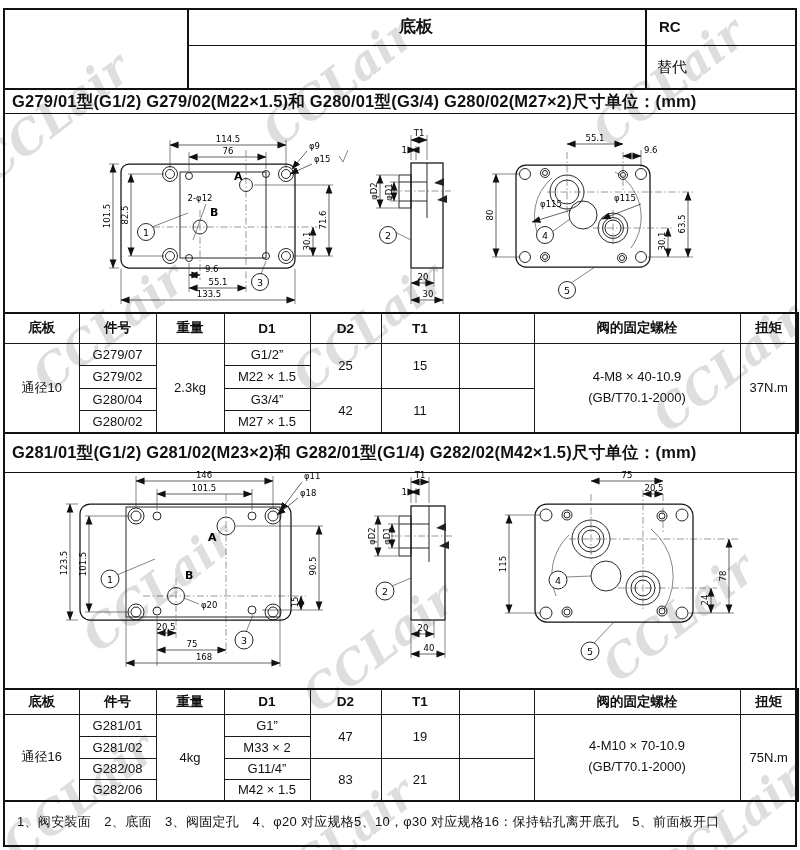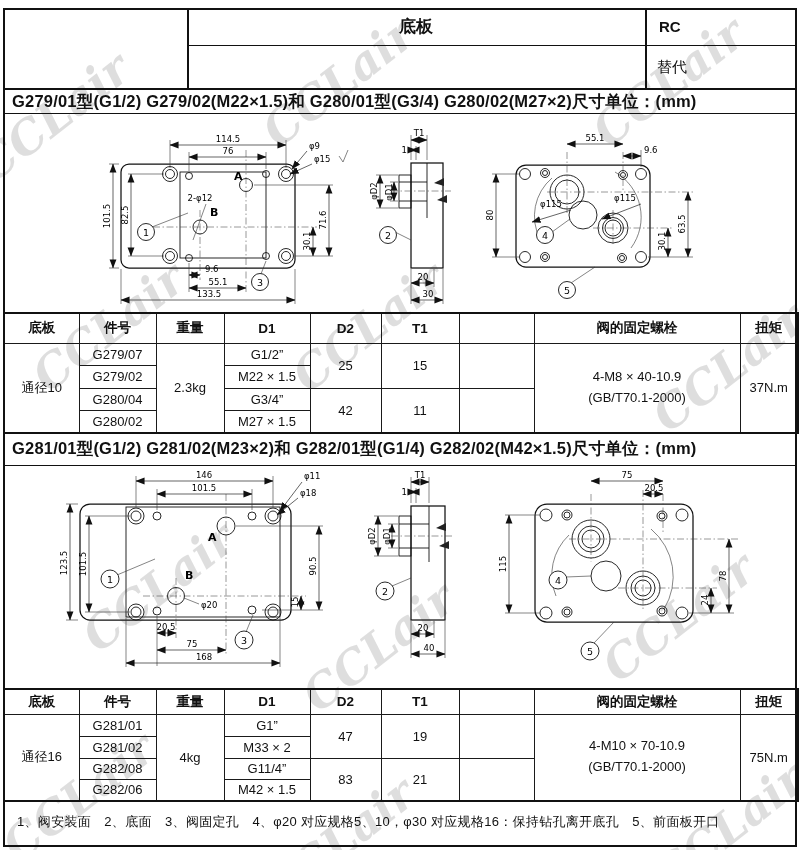--- a/index.html
+++ b/index.html
@@ -300,21 +300,21 @@
       <td rowspan="2">11</td>
       <td rowspan="2"></td>
     </tr>
     <tr style="height:23px">
       <td>G280/02</td>
       <td>M27 × 1.5</td>
     </tr>
   </tbody>
     </table>
 
-  <div class="titleBand" style="top:433px;height:33px">G281/01型(G1/2) G281/02(M23×2)和 G282/01型(G1/4) G282/02(M42×1.5)尺寸单位：(mm)</div>
+  <div class="titleBand" style="top:433px;height:40px">G281/01型(G1/2) G281/02(M23×2)和 G282/01型(G1/4) G282/02(M42×1.5)尺寸单位：(mm)</div>
 
   <svg style="top:466px" width="794" height="222" viewBox="0 0 794 222">
     <defs>
       <marker id="a2" viewBox="0 0 10 10" refX="9.5" refY="5" markerWidth="9" markerHeight="9" orient="auto-start-reverse" markerUnits="userSpaceOnUse">
           <path d="M0 1.2 L10 5 L0 8.8 Z" fill="#111"></path>
         </marker>
     </defs>
 
     <g>
       <rect class="ol" x="77" y="38" width="211" height="116" rx="10"></rect>

